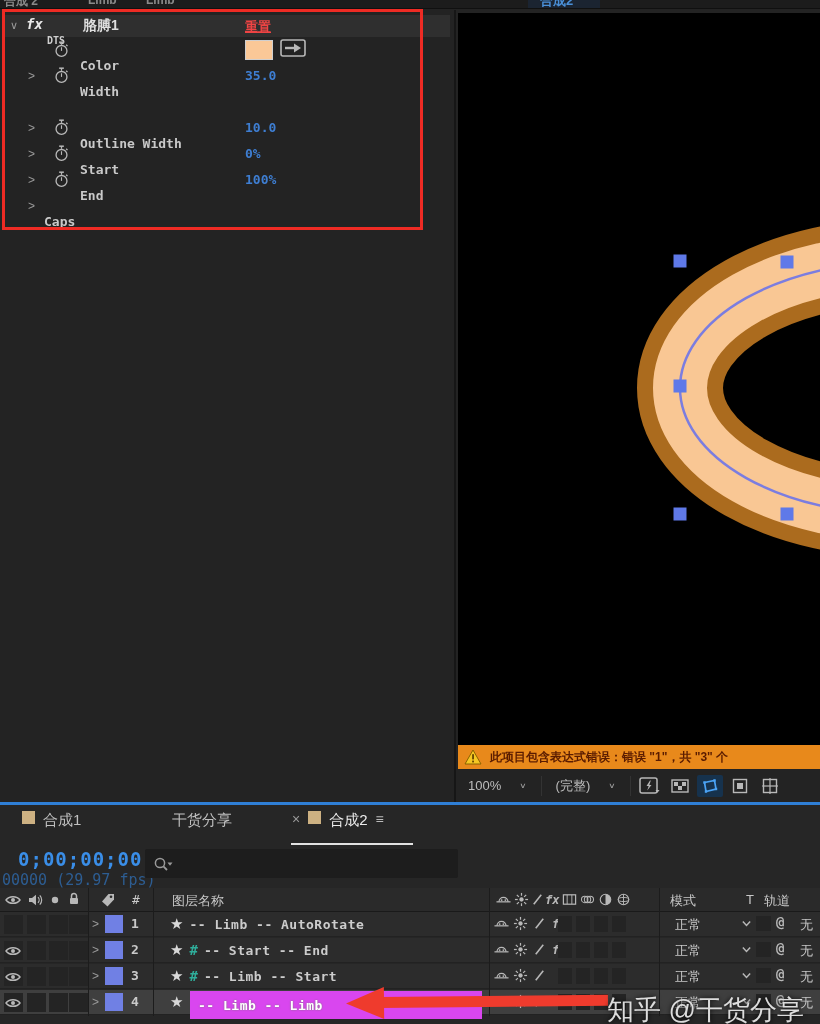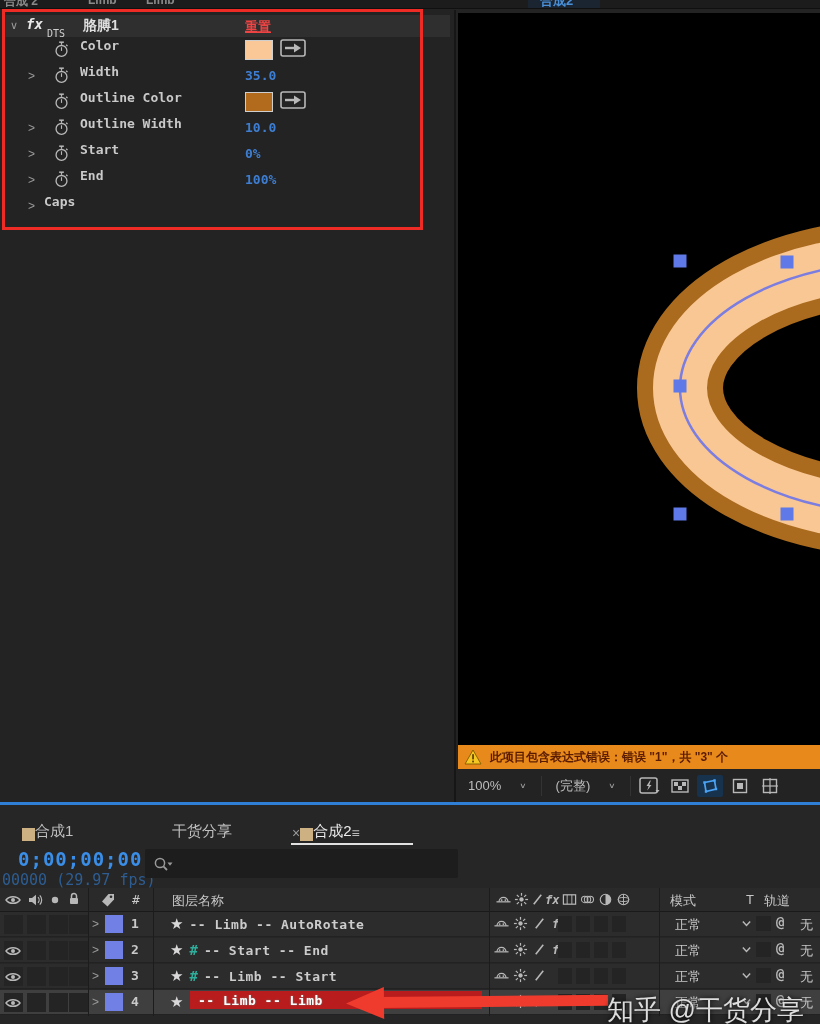--- a/index.html
+++ b/index.html
@@ -16,21 +16,21 @@
 
   
   #top-strip { left:0; top:0; width:820px; height:9px; background:#1c1c1c; overflow:hidden; border-bottom:1px solid #101010;}
   #top-strip span { position:absolute; top:-7px; color:#8a8a8a; font-size:12px; font-weight:bold; }
   #top-tab-remnant { position:absolute; left:528px; top:0; width:72px; height:9px; background:#1b2431; overflow:hidden; }
   #top-tab-remnant b { position:absolute; left:12px; top:-8px; color:#4a90d8; font-size:13px; }
 
   
   #fx-panel { left:0; top:10px; width:456px; height:792px; background:#232323; border-right:2px solid #161616; }
   .fxrow { position:absolute; left:0; width:450px; height:25px; }
-  .fx-label { position:absolute; left:80px; top:0; font-size:13px; font-weight:bold; color:#c9c9c9; }
+  .fx-label { position:absolute; left:80px; top:20px; font-size:13px; font-weight:bold; color:#c9c9c9; }
   .fx-val   { position:absolute; left:245px; top:4px; font-size:13px; font-weight:bold; color:#3e7ed2;text-align:center; }
   .fx-exp   { position:absolute; left:28px; top:5px; color:#9a9a9a; font-size:12px; }
   .fx-watch { position:absolute; left:54px; top:3px; }
   .swatch { position:absolute; left:245px; top:2px; width:28px; height:20px; border:1px solid #cfcfcf; }
   .expr-ic { position:absolute; left:280px; top:1px; }
   #fx-header { position:absolute; left:4px; top:5px; width:446px; height:22px; background:#2f2f2f; }
   #red-box { left:2px; top:9px; width:421px; height:221px; border:3px solid #ee2b24; pointer-events:none; z-index:30; }
 
   
   #viewer { left:458px; top:10px; width:362px; height:792px; background:#232323; }
@@ -42,39 +42,39 @@
   .vt-sep { width:1px; height:20px; background:#333; margin:0 4px; }
   .chev { font-size:10px; color:#9a9a9a; transform:scaleY(.75); display:inline-block; }
   .vt-btn { width:26px; height:22px; display:flex; align-items:center; justify-content:center; margin:0 2px; border-radius:2px; }
   .vt-btn.active { background:#16324d; }
 
   
   #blue-line { left:0; top:802px; width:820px; height:3px; background:#2f7fd6; }
 
   
   #timeline { left:0; top:805px; width:820px; height:219px; background:#262626; }
-  .tab { position:absolute; top:6px; height:30px; display:flex; align-items:flex-end; font-size:15px; color:#c0c0c0; }
+  .tab { position:absolute; top:6px; height:30px; display:flex; align-items:flex-start; gap:8px; font-size:15px; color:#c0c0c0; }
   .comp-sw { width:13px; height:13px; background:#cdb182; display:inline-block; }
   #tab-active-underline { position:absolute; left:291px; top:38px; width:122px; height:2px; background:#e2e2e2; }
   #timecode { position:absolute; left:18px; top:43px; font-size:19px; font-weight:bold; color:#3a8ee8; letter-spacing:1px; }
   #frame-info { position:absolute; left:2px; top:66px; font-size:15px; color:#2d5d92; }
   #search-box { position:absolute; left:145px; top:44px; width:313px; height:29px; background:#1d1d1d; border-radius:2px; display:flex; align-items:center; }
   #tl-header { position:absolute; left:0; top:83px; width:820px; height:24px; background:#2a2a2a; border-bottom:1px solid #1a1a1a; }
   .hdr-txt { position:absolute; top:4px; font-size:13px; color:#c8c8c8; }
   .tl-row { position:absolute; left:0; width:820px; height:25px; background:#2c2c2c; border-bottom:1px solid #222; }
   .tl-row.sel { background:#3f3f3f; }
   .togglecell { position:absolute; top:3px; width:19px; height:19px; background:#242424; }
   .lyr-exp { position:absolute; left:92px; top:5px; color:#9a9a9a; font-size:12px; }
   .lbl-sw { position:absolute; left:105px; top:3px; width:18px; height:18px; background:#7080e4; }
   .lyr-num { position:absolute; left:131px; top:4px; font-size:13px; font-weight:bold; color:#c9c9c9; }
   .lyr-cluster { position:absolute; left:170px; top:3px; display:flex; align-items:center; gap:6px; }
   .star { color:#d8d8d8; font-size:15px; line-height:18px; }
   .nullhash { color:#2fae9b; font-size:14px; font-weight:bold; }
   .lyr-name { font-size:13px; font-weight:bold; color:#cccccc; letter-spacing:.5px; }
-  .name-cell-sel { position:absolute; left:190px; top:1px; width:292px; height:18px; background:#b91c1c; display:flex; align-items:center; }
+  .name-cell-sel { position:absolute; left:190px; top:1px; width:292px; height:28px; background:#d946ef; display:flex; align-items:center; }
   .name-cell-sel .lyr-name { color:#ffffff; margin-left:8px; text-shadow:0 0 2px #777; }
   .sw-cluster { position:absolute; left:494px; top:4px; display:flex; align-items:center; gap:4px; }
   .blankgrid { position:absolute; top:4px; width:14px; height:16px; background:#242424; }
   .mode-txt { position:absolute; left:675px; top:4px; font-size:13px; color:#c8c8c8; }
   .mode-chev { position:absolute; left:740px; top:5px; }
   .tm-box { position:absolute; left:756px; top:4px; width:15px; height:15px; background:#242424; }
   .swirl { position:absolute; left:776px; top:2px; font-size:14px; color:#b8b8b8; font-weight:bold; }
   .trk-txt { position:absolute; left:800px; top:4px; font-size:13px; color:#c8c8c8; }
   .vdiv { position:absolute; top:0; width:1px; background:#1c1c1c; }
 
@@ -213,21 +213,21 @@
     <div id="top-tab-remnant">
       <b>合成2</b>
     </div>
   </div>
 
   <div id="fx-panel" class="ab">
 
     <div id="fx-header">
       <span class="ab" style="left:6px;top:4px;color:#9a9a9a;font-size:11px">∨</span>
       <span class="ab mono" style="left:22px;top:1px;color:#e8e8e8;font-size:14px;font-style:italic;font-weight:bold">fx</span>
-      <span class="ab mono" style="left:43px;top:13px;color:#cfcfcf;font-size:10px;font-weight:normal">DTS</span>
+      <span class="ab mono" style="left:43px;top:20px;color:#cfcfcf;font-size:10px;font-weight:bold">DTS</span>
       <span class="ab" style="left:79px;top:2px;color:#dedede;font-size:14px;font-weight:bold">胳膊1</span>
       <span class="ab" style="left:241px;top:3px;color:#ef4444;font-size:13px;font-weight:bold;text-decoration:underline">重置</span>
     </div>
 
     <div class="fxrow" style="top:28px">
       <svg class="ic fx-watch" width="15" height="17">
           <use href="#sym-stopwatch"></use>
         </svg>
       <span class="fx-label mono">Color</span>
       <span class="swatch" style="background: rgb(250, 200, 151);"></span>
@@ -238,30 +238,20 @@
 
     <div class="fxrow" style="top:54px">
       <span class="fx-exp">&gt;</span>
       <svg class="ic fx-watch" width="15" height="17">
           <use href="#sym-stopwatch"></use>
         </svg>
       <span class="fx-label mono">Width</span>
       <span class="fx-val mono">35.0</span>
     </div>
 
-    <div class="fxrow" style="top:80px">
-      <svg class="ic fx-watch" width="15" height="17">
-          <use href="#sym-stopwatch"></use>
-        </svg>
-      <span class="fx-label mono">Outline Color</span>
-      <span class="swatch" style="background: rgb(178, 106, 29);"></span>
-      <svg class="ic expr-ic" width="26" height="18">
-          <use href="#sym-expr"></use>
-        </svg>
-    </div>
 
     <div class="fxrow" style="top:106px">
       <span class="fx-exp">&gt;</span>
       <svg class="ic fx-watch" width="15" height="17">
           <use href="#sym-stopwatch"></use>
         </svg>
       <span class="fx-label mono">Outline Width</span>
       <span class="fx-val mono">10.0</span>
     </div>
 

